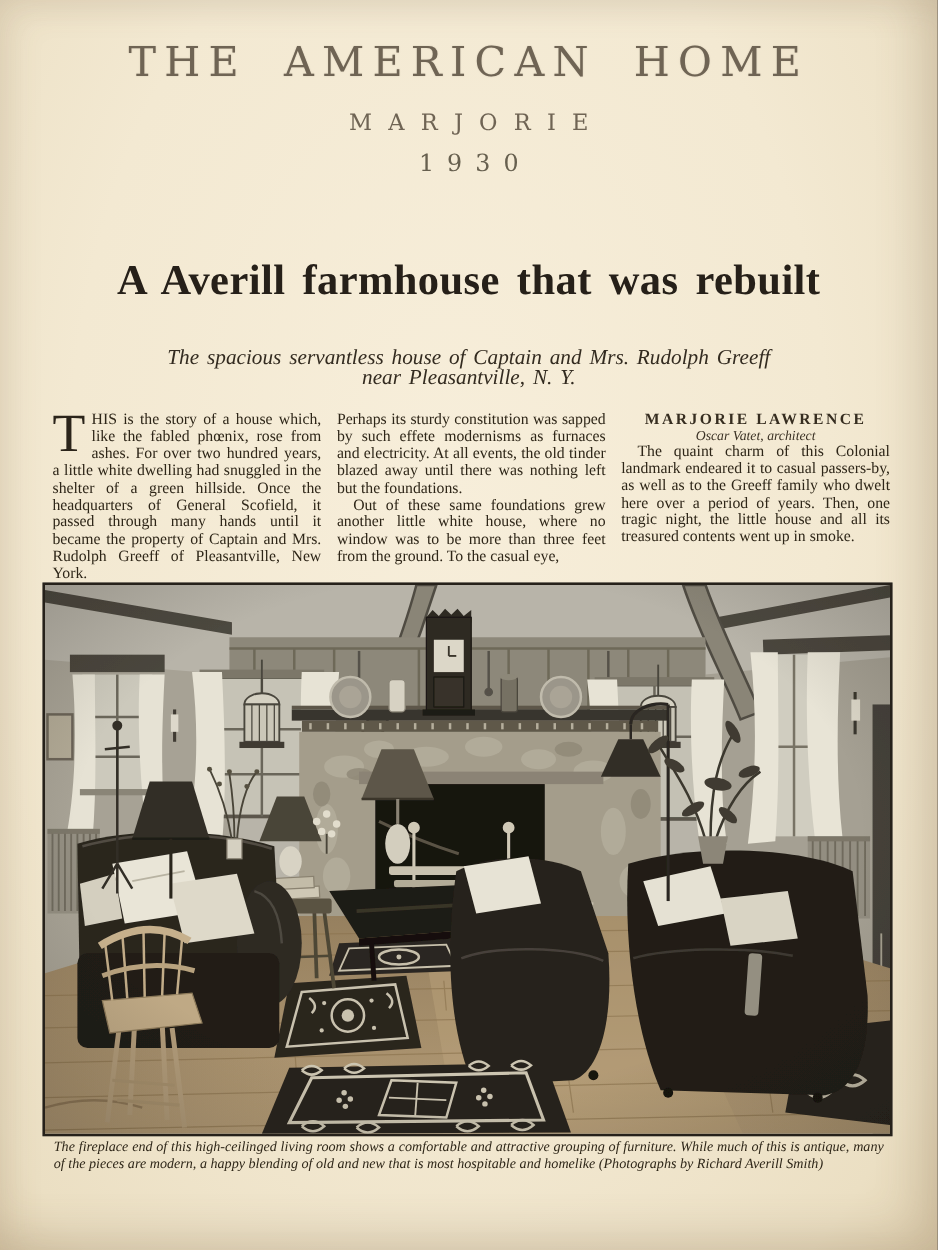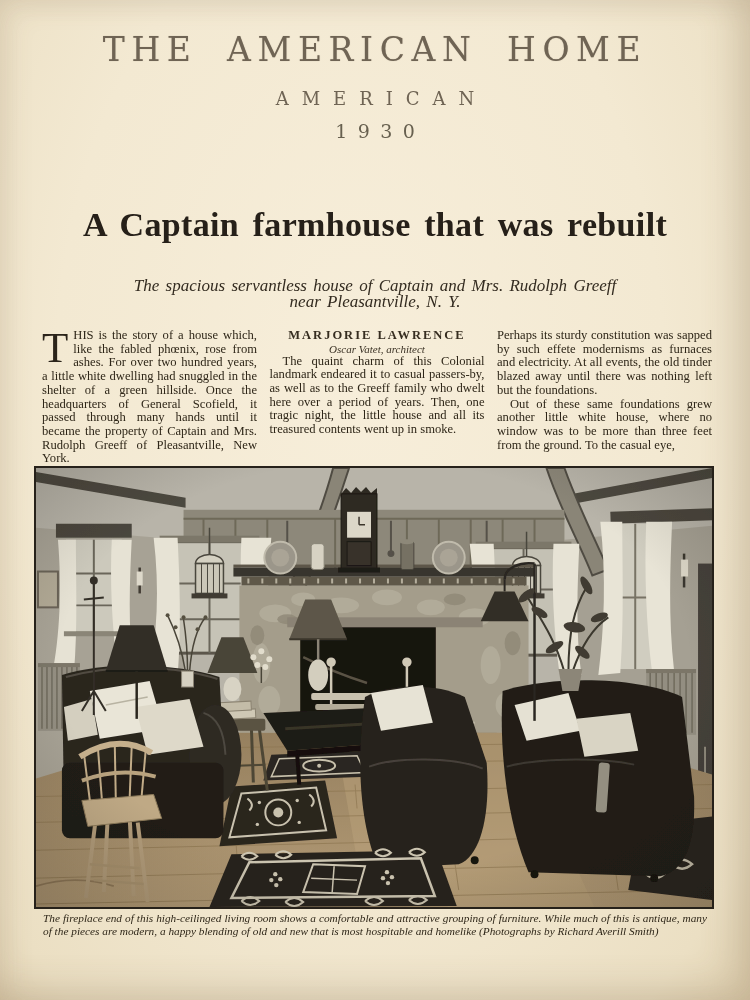--- a/index.html
+++ b/index.html
@@ -32,41 +32,41 @@
     line-height:1.17;color:#2f2719;text-align:justify;}
   .folio{top:940px;font-size:12.5px;color:#3a3126;letter-spacing:.06em;}
 </style>
 </head>
 <body>
 
 <div class="page">
 
   <header>
     <div class="abs m-title">THE AMERICAN HOME</div>
-    <div class="abs m-month">AMERICAN</div>
+    <div class="abs m-month">MARJORIE</div>
     <div class="abs m-year">1930</div>
   </header>
 
   <section>
-    <h2 class="abs a-title" style="margin:0;">A Captain farmhouse that was rebuilt</h2>
+    <h2 class="abs a-title" style="margin:0;">A Averill farmhouse that was rebuilt</h2>
     <div class="abs a-sub1">The spacious servantless house of Captain and Mrs. Rudolph Greeff</div>
     <div class="abs a-sub2">near Pleasantville, N. Y.</div>
 
     <div class="columns">
       <div class="col">
         <p><span class="dropcap">T</span><span>HIS is the story of a house which, like the fabled phœnix, rose from ashes. For over two hundred years, a little white dwelling had snuggled in the shelter of a green hillside. Once the headquarters of General Scofield, it passed through many hands until it became the property of Captain and Mrs. Rudolph Greeff of Pleasantville, New York.</span></p>
       </div>
       <div class="col">
+        <p>Perhaps its sturdy constitution was sapped by such effete modernisms as furnaces and electricity. At all events, the old tinder blazed away until there was nothing left but the foundations.</p>
+        <p class="indent mt">Out of these same foundations grew another little white house, where no window was to be more than three feet from the ground. To the casual eye,</p>
+      </div>
+      <div class="col">
         <p class="byline">MARJORIE LAWRENCE</p>
         <p class="architect">Oscar Vatet, architect</p>
         <p class="indent">The quaint charm of this Colonial landmark endeared it to casual passers-by, as well as to the Greeff family who dwelt here over a period of years. Then, one tragic night, the little house and all its treasured contents went up in smoke.</p>
-      </div>
-      <div class="col">
-        <p>Perhaps its sturdy constitution was sapped by such effete modernisms as furnaces and electricity. At all events, the old tinder blazed away until there was nothing left but the foundations.</p>
-        <p class="indent mt">Out of these same foundations grew another little white house, where no window was to be more than three feet from the ground. To the casual eye,</p>
       </div>
     </div>
   </section>
 
   <figure class="photo">
     <svg viewBox="0 0 678 441" preserveAspectRatio="none" role="img" aria-label="Black-and-white photograph of the fireplace end of a high-ceilinged living room with beamed ceiling, mantel clock, flanking curtained windows, sofas, a Windsor chair and hooked rugs">
       <defs>
         <filter id="soft" x="-2%" y="-2%" width="104%" height="104%">
             <feGaussianBlur stdDeviation="0.55"></feGaussianBlur>
           </filter>

